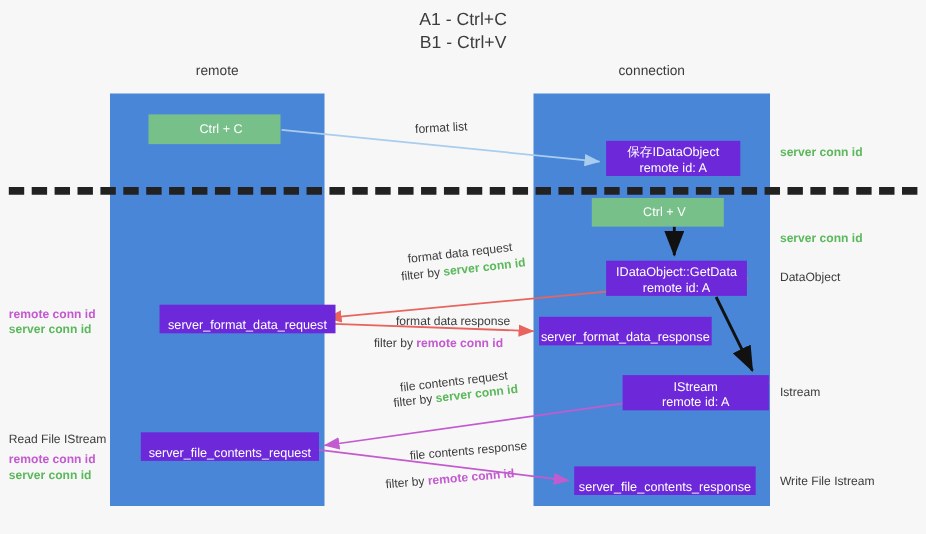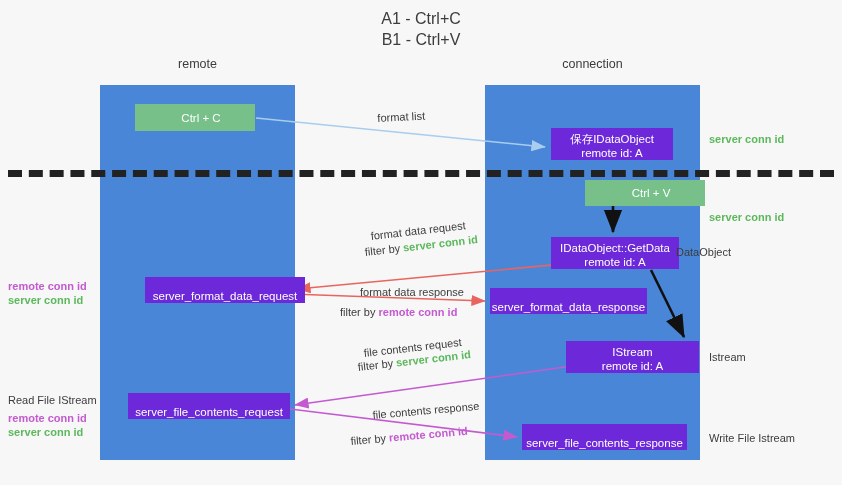--- a/index.html
+++ b/index.html
@@ -28,21 +28,21 @@
 
   .node{position:absolute;display:flex;flex-direction:column;align-items:center;
         justify-content:center;color:#ffffff;font-size:11.5px;line-height:14px;
         text-align:center;box-sizing:border-box;}
   .orange{background:#6d28d9;justify-content:flex-end;}
   .green{background:#77c08a;padding-left:12px;}
   .node .l2{display:block;}
 
   #n-ctrlc{left:135px;top:104px;width:120px;height:27px;}
   #n-idataobject{left:551px;top:128px;width:122px;height:32px;}
-  #n-ctrlv{left:585px;top:180px;width:120px;height:26px;}
+  #n-ctrlv{left:538px;top:180px;width:120px;height:26px;}
   #n-getdata{left:551px;top:237px;width:128px;height:32px;}
   #n-fmt-req{left:130px;top:277px;width:160px;height:26px;margin-left:15px;}
   #n-fmt-resp{left:490px;top:288px;width:157px;height:26px;}
   #n-istream{left:566px;top:341px;width:133px;height:32px;}
   #n-file-req{left:128px;top:393px;width:162px;height:26px;}
   #n-file-resp{left:522px;top:424px;width:165px;height:26px;}
 
   .lbl{position:absolute;color:#3c3c3c;font-size:11px;line-height:15px;white-space:nowrap;}
   .lbl.rot-up{transform:rotate(-6.5deg);transform-origin:left top;}
   .lbl.rot-dn{transform:rotate(-5deg);transform-origin:left top;}
@@ -64,21 +64,21 @@
 
   .side{position:absolute;font-size:11px;line-height:14px;white-space:nowrap;}
   .side b{font-weight:bold;display:block;}
 
   #side-l-1{left:8px;top:279px;}
   #side-l-2{left:8px;top:393px;}
   #side-l-2 .rfc{color:#3c3c3c;font-weight:normal;display:block;margin-bottom:4px;}
 
   #side-r-1{left:709px;top:132px;}
   #side-r-2{left:709px;top:210px;}
-  #side-r-3{left:676px;top:245px;color:#3c3c3c;}
+  #side-r-3{left:709px;top:245px;color:#3c3c3c;}
   #side-r-4{left:709px;top:350px;color:#3c3c3c;}
   #side-r-5{left:709px;top:431px;color:#3c3c3c;}
 
   #divider{position:absolute;left:8px;top:170px;width:826px;height:0;
            border-top:7px dashed #222222;}
 </style>
 </head>
 <body>
 
 <div id="stage">

